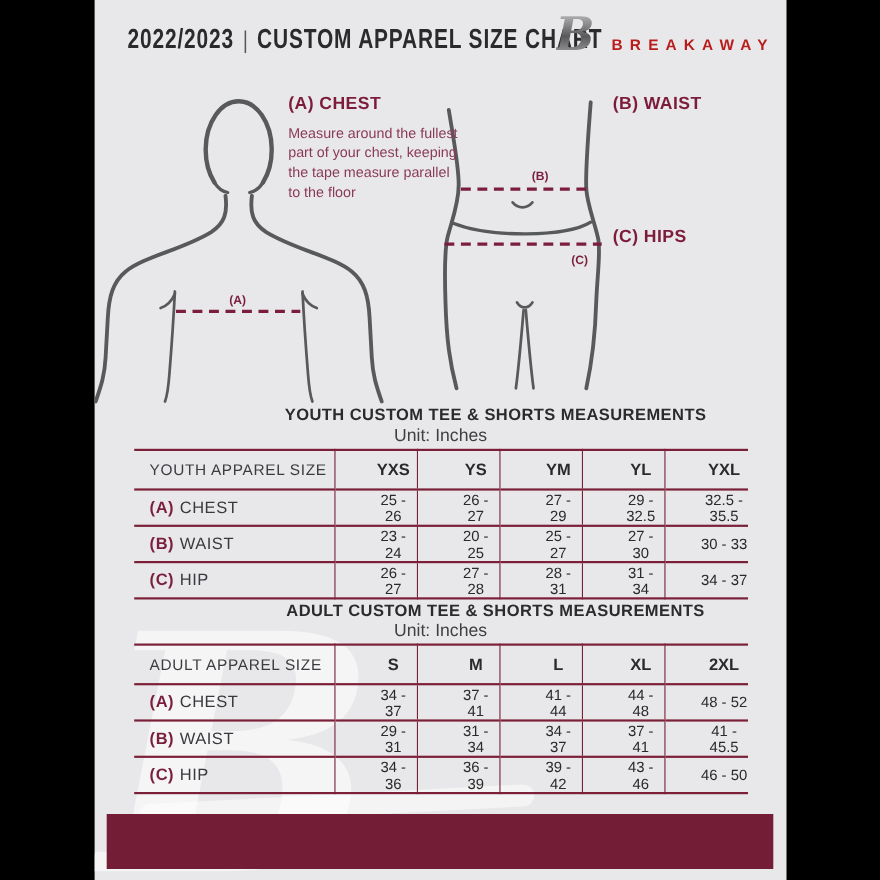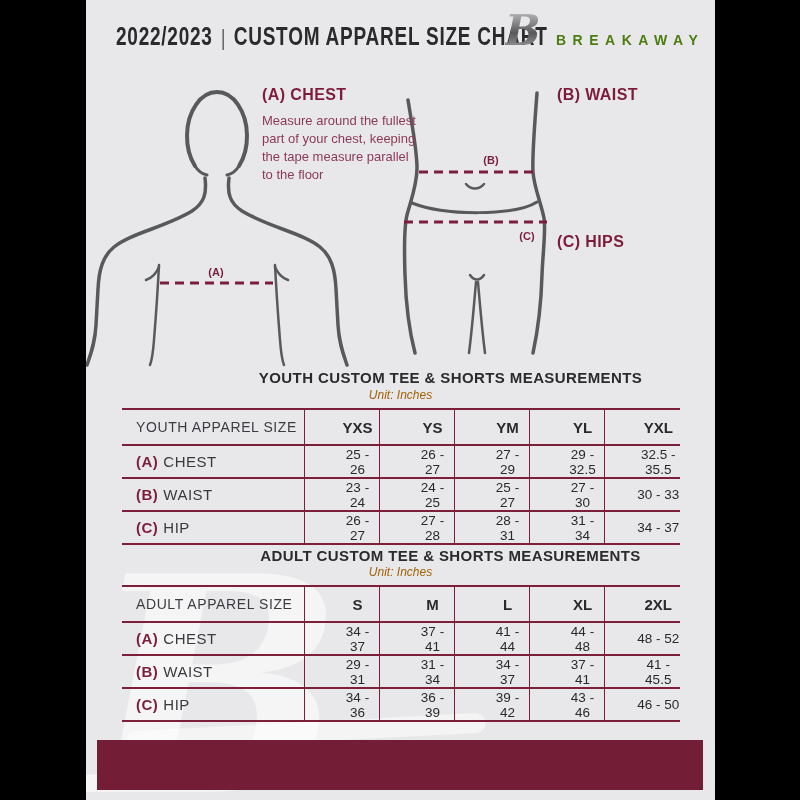--- a/index.html
+++ b/index.html
@@ -11,37 +11,37 @@
   .doc-title{position:absolute;left:30px;top:22px;display:flex;align-items:baseline;gap:11px;
              transform:scaleX(0.76);transform-origin:left top;white-space:nowrap;}
   .doc-title .season,.doc-title .title-text{font-family:"Liberation Sans",sans-serif;
              font-weight:bold;font-size:25px;color:#2a2a2c;letter-spacing:1px;}
   .doc-title .divider{font-size:22px;color:#55555a;font-weight:400;}
   .logo-b{position:absolute;left:419px;top:10px;font-family:"DejaVu Serif",serif;
           font-style:italic;font-weight:bold;font-size:42px;line-height:1;
           background:linear-gradient(180deg,#c2c2c4 0%,#59595b 55%,#a5a5a7 100%);
           -webkit-background-clip:text;background-clip:text;color:transparent;}
   .brand-name{position:absolute;left:470px;top:32px;font-size:14px;font-weight:bold;
-          color:#4d7c0f;letter-spacing:6.5px;}
+          color:#b91c1c;letter-spacing:6.5px;}
 
   
   .guide{position:absolute;left:0;top:75px;width:629px;height:295px;}
   .guide svg{position:absolute;left:0;top:0;}
   .guide-block{position:absolute;}
   .guide-head{font-size:16px;font-weight:bold;color:#7d1c3a;letter-spacing:0.4px;margin-bottom:8px;}
   .guide-desc{font-size:13px;color:#8a3a54;line-height:1.38;white-space:pre-line;}
   .block-chest{left:176px;top:11px;width:156px;}
   .block-waist{left:471px;top:11px;width:150px;}
-  .block-hips{left:471px;top:158px;width:155px;}
+  .block-hips{left:471px;top:132px;width:155px;}
 
   
   .sec-title{position:absolute;left:0;width:729px;text-align:center;font-size:15px;
              font-weight:bold;color:#2b2b2d;letter-spacing:0.4px;}
-  .sec-unit{position:absolute;left:0;width:629px;text-align:center;font-size:12px;
-            font-style:italic;color:#a16207;}
+  .sec-unit{position:absolute;left:0;width:629px;text-align:center;font-size:16px;
+            color:#404040;}
 
   
   table.size{position:absolute;left:36px;width:558px;border-collapse:collapse;table-layout:fixed;
              border-top:2px solid #7b2038;border-bottom:2px solid #7b2038;background:transparent;}
   table.size td{border-top:2px solid #7b2038;text-align:center;vertical-align:middle;
                 padding:0;overflow:hidden;}
   table.size tr:first-child td{border-top:none;height:34px;}
   table.size tr td{height:31px;}
   table.size td + td{border-left:1.5px solid #7b2038;padding-left:32px;}
   td.corner{font-size:14px;color:#3c3c40;text-align:left !important;padding-left:14px !important;
@@ -149,21 +149,21 @@
         <td class="row-label"><span class="pfx">(A)</span><span>CHEST</span></td>
         <td class="val">25 - 26</td>
         <td class="val">26 - 27</td>
         <td class="val">27 - 29</td>
         <td class="val">29 - 32.5</td>
         <td class="val">32.5 - 35.5</td>
       </tr>
       <tr>
         <td class="row-label"><span class="pfx">(B)</span><span>WAIST</span></td>
         <td class="val">23 - 24</td>
-        <td class="val">24 - 25</td>
+        <td class="val">20 - 25</td>
         <td class="val">25 - 27</td>
         <td class="val">27 - 30</td>
         <td class="val">30 - 33</td>
       </tr>
       <tr>
         <td class="row-label"><span class="pfx">(C)</span><span>HIP</span></td>
         <td class="val">26 - 27</td>
         <td class="val">27 - 28</td>
         <td class="val">28 - 31</td>
         <td class="val">31 - 34</td>

